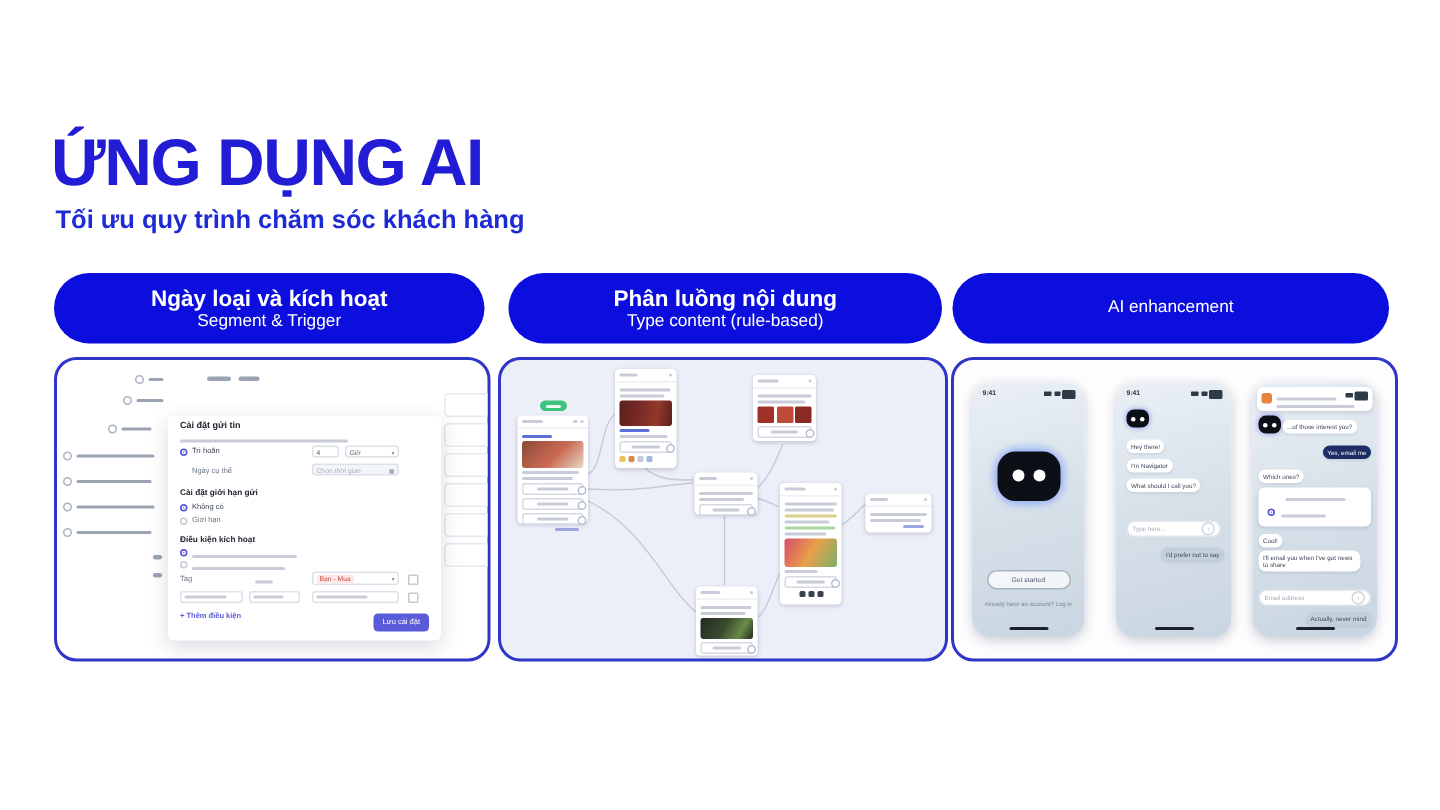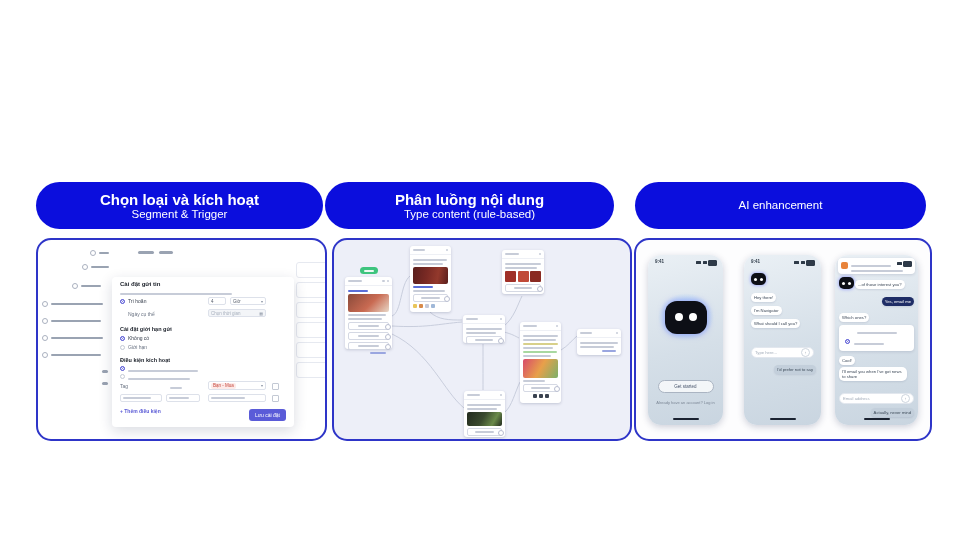--- a/index.html
+++ b/index.html
@@ -9,21 +9,21 @@
 
   
   .title{left:34px;top:84px;font-size:44px;font-weight:800;color:#221cd4;letter-spacing:-1px;}
   .subtitle{left:37px;top:137px;font-size:17px;font-weight:700;color:#1d2ad6;}
 
   
   .pill{top:182px;height:47px;background:#0b0edd;border-radius:24px;display:flex;flex-direction:column;align-items:center;justify-content:center;color:#fff;cursor:pointer;}
   .pill .p-t{font-size:15px;font-weight:700;line-height:17px;}
   .pill .p-s{font-size:11.5px;font-weight:400;line-height:13px;}
   .pill1{left:36px;width:287px;}
-  .pill2{left:325px;width:289px;}
+  .pill2{left:339px;width:289px;}
   .pill3{left:635px;width:291px;}
 
   
   .panel{top:238px;height:199px;border:2px solid #2e35c8;border-radius:15px;background:#fff;overflow:hidden;}
   .panel1{left:36px;width:287px;}
   .panel2{left:332px;width:296px;background:#edeff8;}
   .panel3{left:634px;width:294px;background:#fdfdfe;}
 
   
   .sk{background:#9aa3b2;border-radius:1.5px;height:2.5px;display:inline-block;}
@@ -83,23 +83,25 @@
   .send{margin-left:auto;width:7px;height:7px;border:1px solid #cdd5de;border-radius:50%;display:flex;align-items:center;justify-content:center;font-size:4px;color:#8a94a2;}
   .outlinebtn{position:absolute;border:1px solid #aab4c2;border-radius:7px;background:rgba(255,255,255,.75);font-size:4.5px;color:#46536a;display:flex;align-items:center;justify-content:center;cursor:pointer;}
   .pfoot{position:absolute;font-size:4px;color:#7c8796;text-align:center;width:100%;}
   .ncard{position:absolute;background:#fff;border-radius:4px;box-shadow:0 1px 3px rgba(40,50,90,.15);}
 </style>
 </head>
 <body>
 
 <div class="stage">
 
+  <div class="abs title">ỨNG DỤNG AI</div>
+  <div class="abs subtitle">Tối ưu quy trình chăm sóc khách hàng</div>
 
   <div class="abs pill pill1">
-    <div class="p-t">Chọn loại và kích hoạt</div>
+    <div class="p-t">Ngày loại và kích hoạt</div>
     <div class="p-s">Segment &amp; Trigger</div>
   </div>
   <div class="abs pill pill2">
     <div class="p-t">Phân luồng nội dung</div>
     <div class="p-s">Type content (rule-based)</div>
   </div>
   <div class="abs pill pill3">
     <div class="p-s">AI enhancement</div>
   </div>
 

